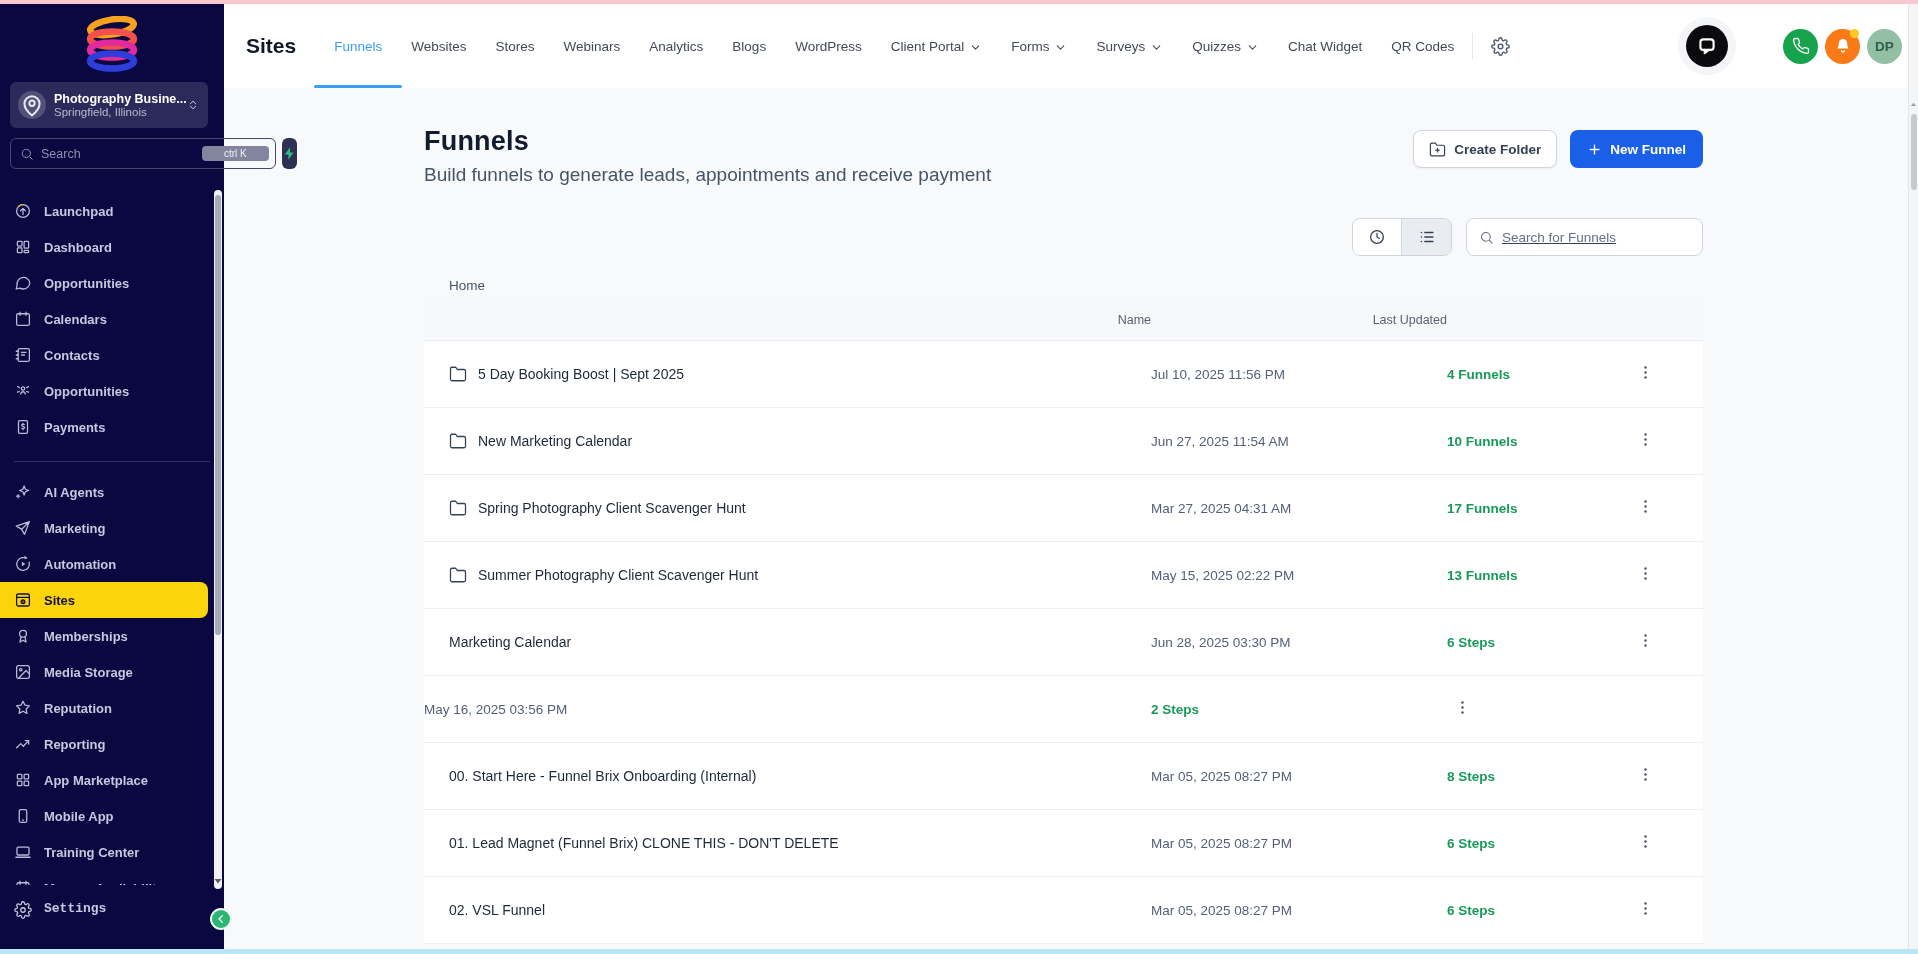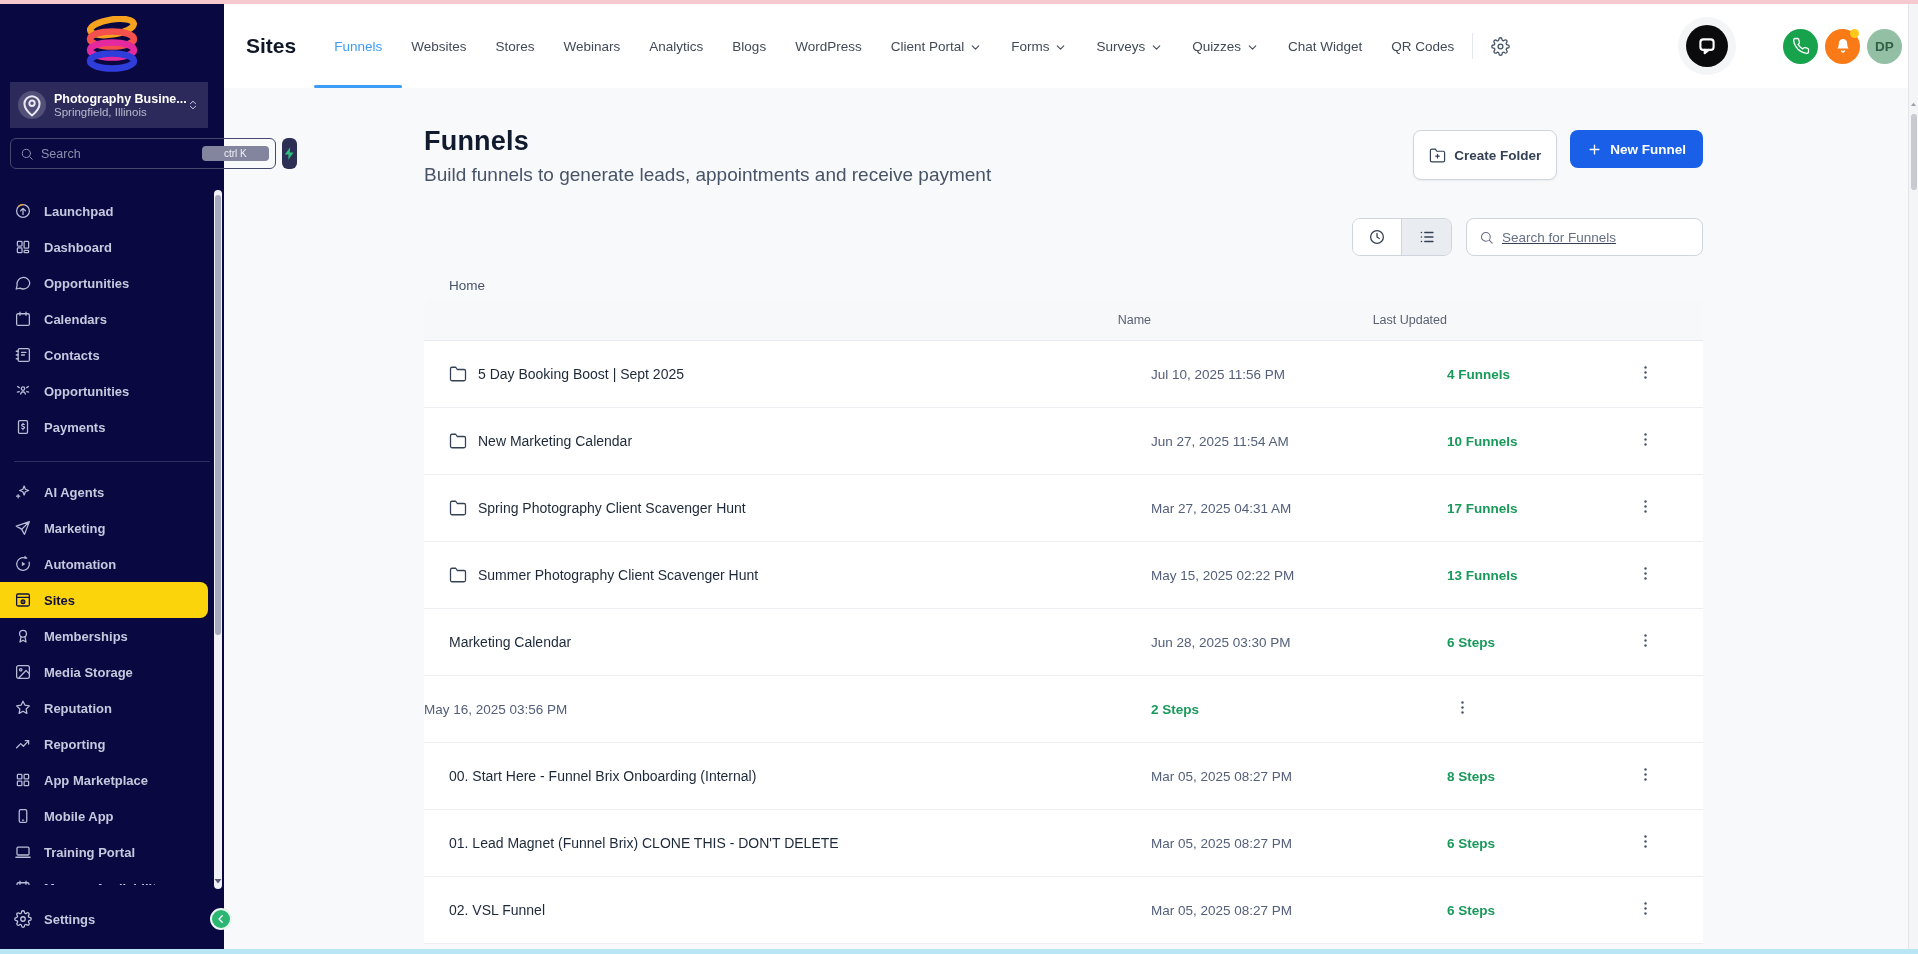--- a/index.html
+++ b/index.html
@@ -5,21 +5,21 @@
   * { margin:0; padding:0; box-sizing:border-box; }
   html,body { width:1918px; height:954px; overflow:hidden; font-family:"Liberation Sans","DejaVu Sans",sans-serif; background:#fff; }
   .screen { position:relative; width:1918px; height:954px; overflow:hidden; }
 
   .top-strip { position:absolute; top:0; left:0; right:0; height:4px; background:#F6C9CF; z-index:60; }
   .bottom-strip { position:absolute; bottom:0; left:0; right:0; height:5px; background:#B8E6F4; z-index:60; }
 
   
   .sidebar { position:absolute; top:4px; bottom:5px; left:0; width:224px; background:#0A0841; z-index:10; }
   .logo { width:58px; margin:12px auto 0; display:block; }
-  .account { margin:10px 16px 0 10px; height:46px; background:rgba(255,255,255,.14); border-radius:0; display:flex; align-items:center; padding:0 8px; cursor:pointer; }
+  .account { margin:10px 16px 0 10px; height:46px; background:rgba(255,255,255,.14); border-radius:6px; display:flex; align-items:center; padding:0 8px; cursor:pointer; }
   .acc-avatar { width:28px; height:28px; border-radius:50%; background:rgba(255,255,255,.18); color:#E8E9F2; display:flex; align-items:center; justify-content:center; flex:0 0 28px; }
   .acc-avatar svg { width:15px; height:15px; }
   .acc-text { flex:1; min-width:0; margin-left:8px; }
   .acc-name { color:#FFFFFF; font-size:12.5px; font-weight:700; white-space:nowrap; overflow:hidden; }
   .acc-loc { color:#B7BACE; font-size:11.5px; white-space:nowrap; overflow:hidden; }
   .acc-chevrons { color:#C9CBDE; width:14px; height:18px; flex:0 0 14px; }
   .side-search-row { margin:10px 16px 0 10px; display:flex; gap:6px; }
   .side-search { flex:1; height:31px; border:1px solid #45476B; border-radius:6px; display:flex; align-items:center; padding:0 6px 0 9px; }
   .side-search span[data-icon] { width:14px; height:14px; color:#8D90AC; flex:0 0 14px; }
   .side-search input { flex:1; min-width:0; background:transparent; border:none; outline:none; color:#C8CADE; font-size:12.5px; margin-left:7px; font-family:inherit; }
@@ -33,21 +33,21 @@
   .nav-icon { width:18px; height:18px; color:#B9BCD4; flex:0 0 18px; }
   .nav-label { margin-left:12px; color:#C6C9DE; font-size:13px; font-weight:600; white-space:nowrap; }
   .nav-item.active { background:#FCD40B; }
   .nav-item.active .nav-label, .nav-item.active .nav-icon { color:#10103F; }
   .nav-divider { border-top:1px solid rgba(255,255,255,.16); margin:16px 14px 12px 14px; }
 
   .side-scrollbar { position:absolute; top:186px; bottom:60px; right:2px; width:8px; background:#F2F2F6; border-radius:4px; z-index:12; }
   .side-thumb { position:absolute; top:5px; left:1px; right:1px; height:440px; background:#A6A9BE; border-radius:3px; }
   .side-arrow { position:absolute; bottom:2px; left:-2px; width:12px; height:12px; color:#5A5D78; }
 
-  .settings-row { position:absolute; bottom:12px; left:0; right:7px; height:36px; display:flex; align-items:center; padding:0 14px; cursor:pointer; }
+  .settings-row { position:absolute; bottom:12px; left:0; right:7px; height:36px; display:flex; align-items:flex-start; padding:0 14px; cursor:pointer;font-family:Liberation Mono, monospace; }
   .settings-row span[data-icon] { width:18px; height:18px; color:#C6C9DE; }
   .settings-row .set-label { margin-left:12px; color:#C6C9DE; font-size:13px; font-weight:600; }
 
   .collapse-btn { position:absolute; left:210px; top:908px; width:22px; height:22px; border-radius:50%; background:#2BB673; border:2px solid #EAF6F0; color:#fff; cursor:pointer; z-index:70; display:flex; align-items:center; justify-content:center; padding:0; }
   .collapse-btn span[data-icon]{ width:12px; height:12px; }
 
   
   .main { position:absolute; top:4px; bottom:5px; left:224px; right:0; background:#F8F9FB; overflow:hidden; }
   .topbar { height:84px; background:#fff; display:flex; align-items:stretch; justify-content:space-between; padding:0 16px 0 22px; }
   .topbar-left { display:flex; align-items:center; }
@@ -67,21 +67,21 @@
   .circle.bell { background:#F97A16; }
   .circle span[data-icon]{ width:18px; height:18px; }
   .bell-dot { position:absolute; top:0; right:1px; width:9px; height:9px; border-radius:50%; background:#FFC91C; }
   .avatar { width:35px; height:35px; border-radius:50%; background:#93BFA5; border:none; cursor:pointer; color:#2F5F47; font-size:13.5px; font-weight:700; font-family:inherit; }
 
   .content { padding:38px 215px 0 200px; }
   .page-head { display:flex; justify-content:space-between; align-items:flex-start; }
   .page-head h1 { font-size:27px; font-weight:700; color:#111B2E; letter-spacing:.2px; }
   .subtitle { margin-top:7px; font-size:19px; color:#475467; }
   .head-actions { display:flex; gap:13px; margin-top:4px; }
-  .btn-secondary { height:50px; background:#fff; border:1px solid #D0D5DD; border-radius:8px; display:flex; align-items:center; gap:8px; padding:0 15px; font-size:13.5px; font-weight:600; color:#344054; cursor:pointer; font-family:inherit; box-shadow:0 1px 2px rgba(16,24,40,.05); }
+  .btn-secondary { height:38px; background:#fff; border:1px solid #D0D5DD; border-radius:8px; display:flex; align-items:center; gap:8px; padding:0 15px; font-size:13.5px; font-weight:600; color:#344054; cursor:pointer; font-family:inherit; box-shadow:0 1px 2px rgba(16,24,40,.05); }
   .btn-secondary span[data-icon]{ width:17px; height:17px; }
   .btn-primary { height:38px; background:#1A5FE8; border:none; border-radius:8px; display:flex; align-items:center; gap:8px; padding:0 17px; font-size:13.5px; font-weight:600; color:#fff; cursor:pointer; font-family:inherit; }
   .btn-primary span[data-icon]{ width:15px; height:15px; }
 
   .toolbar { margin-top:32px; display:flex; justify-content:flex-end; align-items:center; gap:14px; }
   .seg { display:flex; border:1px solid #D0D5DD; border-radius:8px; overflow:hidden; height:38px; }
   .seg-btn { width:49px; border:none; cursor:pointer; display:flex; align-items:center; justify-content:center; color:#344054; background:#E9EDF1; }
   .seg-btn.active { background:#fff; border-right:1px solid #D0D5DD; }
   .seg-btn span[data-icon]{ width:18px; height:18px; }
   .funnel-search { width:237px; height:38px; background:#fff; border:1px solid #D0D5DD; border-radius:8px; display:flex; align-items:center; padding:0 12px; }
@@ -325,21 +325,21 @@
           </span>
     <span class="nav-label">Mobile App</span>
   </div>
         <div class="nav-item">
     <span class="nav-icon" data-icon="training-center-icon">
             <svg viewBox="0 0 24 24" fill="none" stroke="currentColor" stroke-width="1.7" stroke-linecap="round" stroke-linejoin="round">
               <rect x="4" y="5.5" width="16" height="10.5" rx="1.5"></rect>
               <path d="M2.5 19h19"></path>
             </svg>
           </span>
-    <span class="nav-label">Training Portal</span>
+    <span class="nav-label">Training Center</span>
   </div>
         <div class="nav-item">
     <span class="nav-icon" data-icon="manage-availability-icon">
             <svg viewBox="0 0 24 24" fill="none" stroke="currentColor" stroke-width="1.7" stroke-linecap="round" stroke-linejoin="round">
               <rect x="4" y="5" width="16" height="15" rx="2"></rect>
               <path d="M8 3v4M16 3v4"></path>
             </svg>
           </span>
     <span class="nav-label">Manage Availability</span>
   </div>

